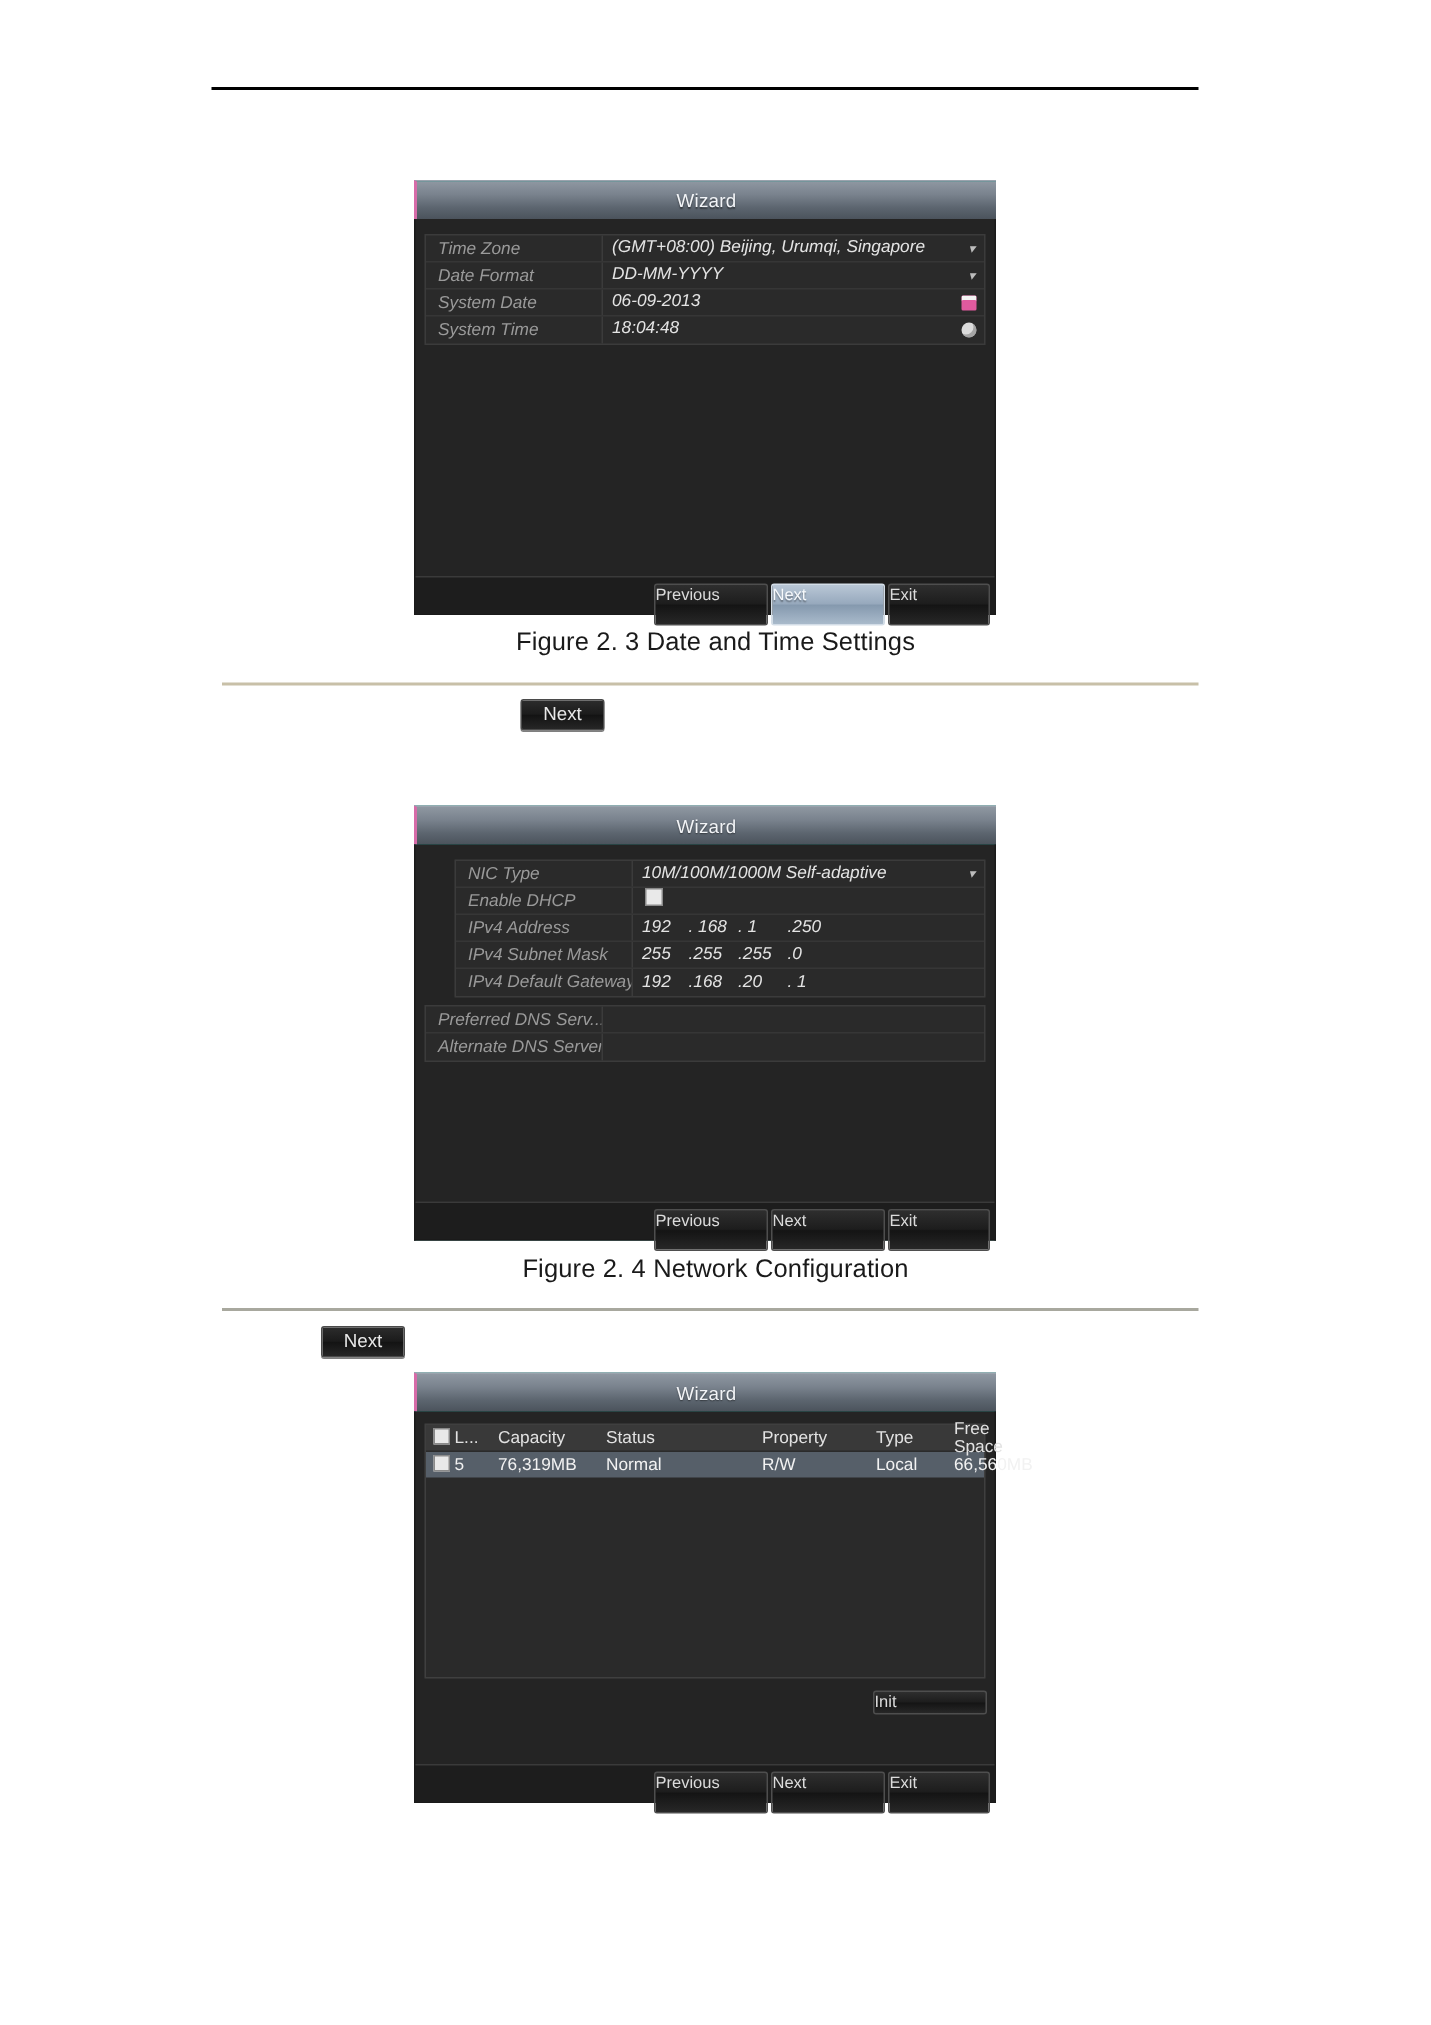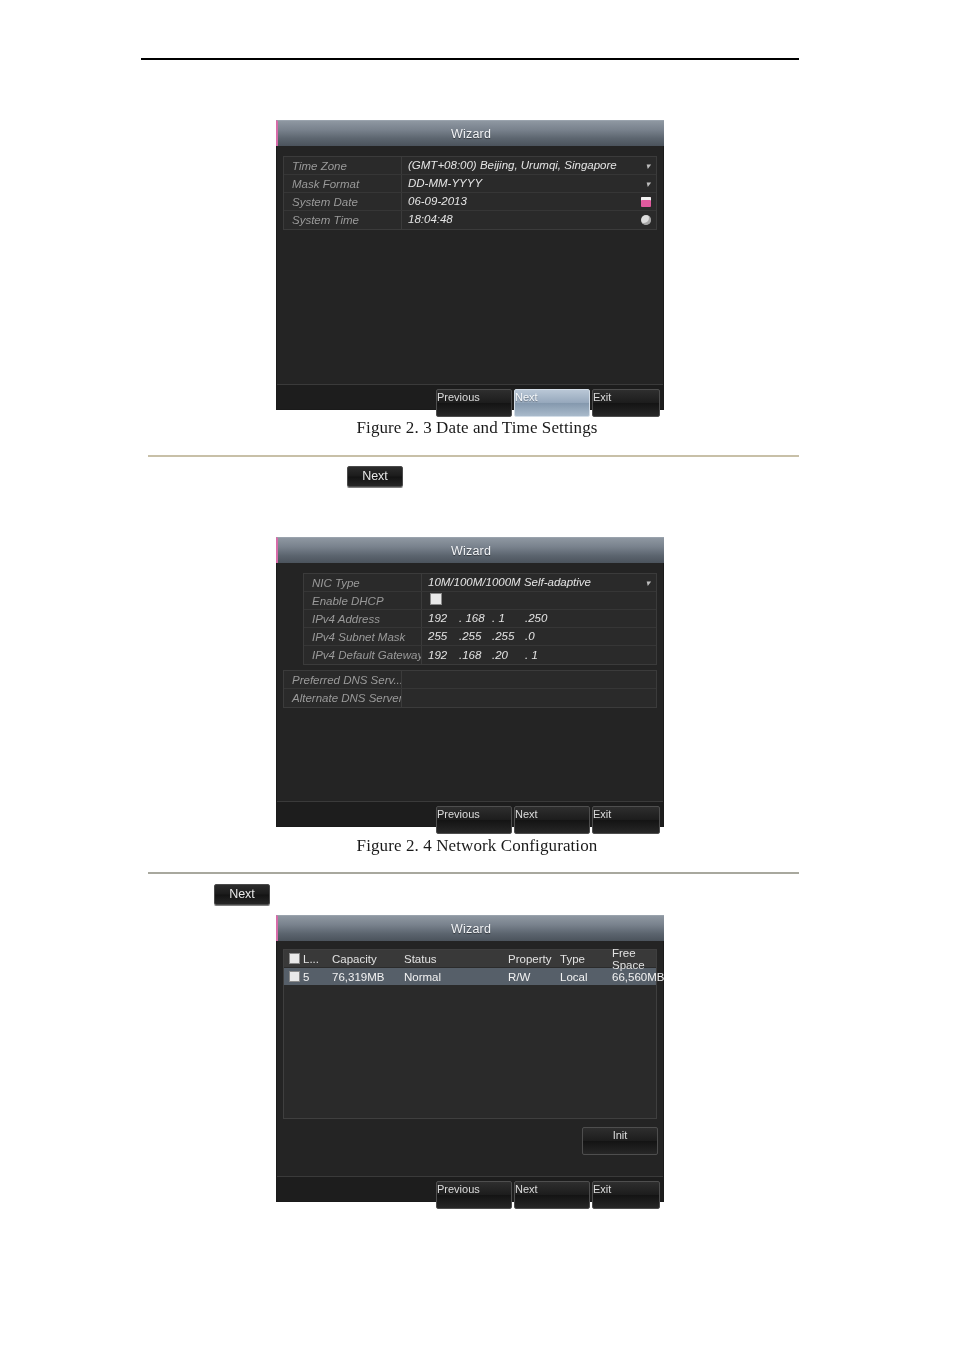--- a/index.html
+++ b/index.html
@@ -43,21 +43,21 @@
     height: 2px;
     background: #a8a89e;
   }
 
   
   .caption {
     position: absolute;
     width: 954px;
     left: 0;
     text-align: center;
-    font-family: Liberation Serif, serif;
+    font-family: Liberation Sans, sans-serif;
     font-size: 17px;
     color: #1a1a1a;
     letter-spacing: .1px;
   }
 
   
   .chip {
     position: absolute;
     background: linear-gradient(180deg, #2c2c2c 0%, #1b1b1b 48%, #131313 52%, #262626 100%);
     border: 1px solid #4a4a4a;
@@ -217,21 +217,21 @@
     align-items: center;
     height: 17px;
     background: #565f69;
     color: #f2f2f2;
     font-size: 11.5px;
   }
   .c-chk  { flex: 0 0 48px; padding-left: 5px; box-sizing: border-box; }
   .c-cap  { flex: 0 0 72px; }
   .c-sta  { flex: 0 0 104px; }
   .c-pro  { flex: 0 0 52px; }
-  .c-typ  { flex: 0 0 52px; }
+  .c-typ  { flex: 0 0 52px; margin-left: 24px; }
   .c-fre  { flex: 1 1 auto; }
   .chk-sm {
     display: inline-block;
     width: 9px;
     height: 9px;
     background: #e9e9e9;
     border: 1px solid #8a8a8a;
     vertical-align: -1px;
     margin-right: 3px;
   }
@@ -256,28 +256,28 @@
     box-sizing: border-box;
   }
   .wbtn.focus {
     background: linear-gradient(180deg, #b9c7d6 0%, #97a9bd 48%, #8599ae 52%, #a9bacb 100%);
     border: 1px solid #d3dde7;
     color: #f6f9fc;
     text-shadow: 0 1px 1px rgba(0,0,0,.35);
   }
   .initbtn {
     position: absolute;
-    height: 28px;
+    height: 16px;
     background: linear-gradient(180deg, #2e2e2e 0%, #1d1d1d 48%, #141414 52%, #272727 100%);
     border: 1px solid #4e4e4e;
     border-radius: 2px;
     color: #dcdcdc;
     font-size: 11px;
     line-height: 15px;
-    text-align: center;
+    text-align: left;
     box-sizing: border-box;
   }
 </style>
 </head>
 <body>
 
 <div class="page">
 
   <div class="rule-top"></div>
 
@@ -289,21 +289,21 @@
 
       <div class="fieldset" style="top:10px;">
         <div class="frow">
           <div class="flabel">Time Zone</div>
           <div class="fvalue">
             <span>(GMT+08:00) Beijing, Urumqi, Singapore</span>
             <span class="chevron">▾</span>
           </div>
         </div>
         <div class="frow">
-          <div class="flabel">Mask Format</div>
+          <div class="flabel">Date Format</div>
           <div class="fvalue">
             <span>DD-MM-YYYY</span>
             <span class="chevron">▾</span>
           </div>
         </div>
         <div class="frow">
           <div class="flabel">System Date</div>
           <div class="fvalue">
             <span>06-09-2013</span>
             <span class="cal-icon"></span>

